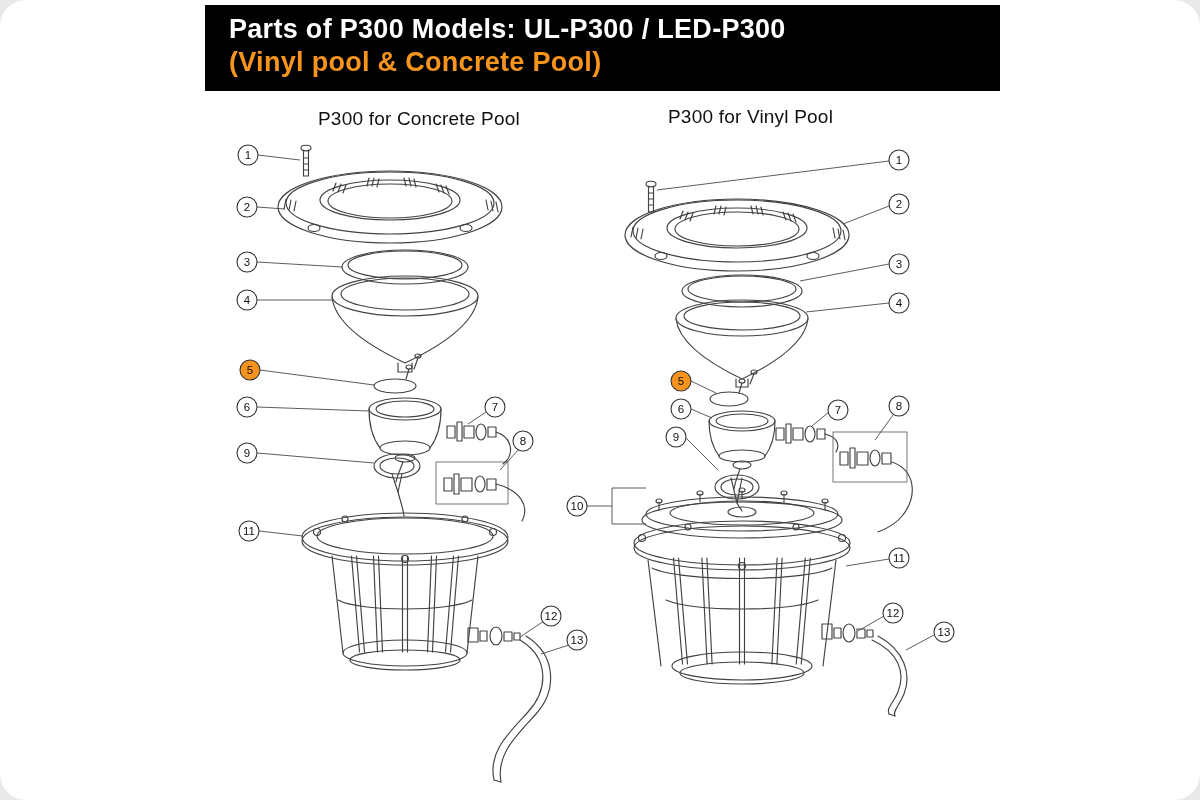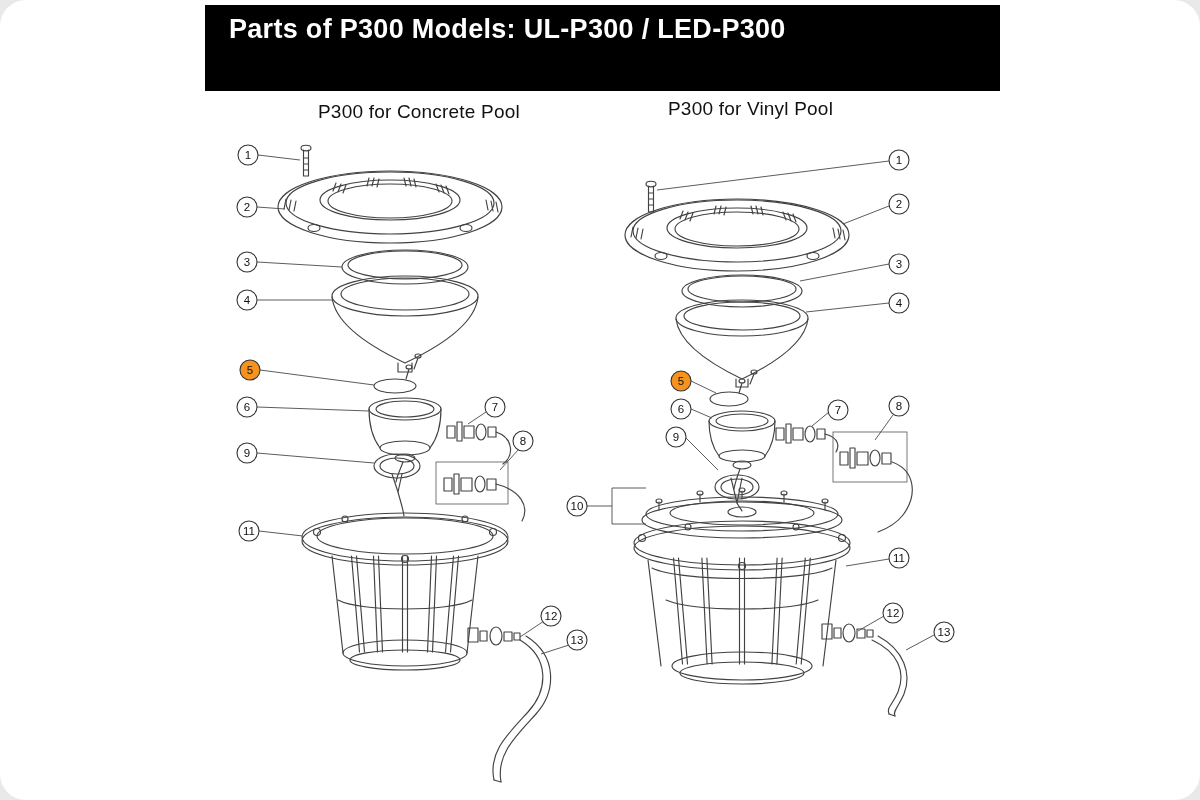--- a/index.html
+++ b/index.html
@@ -3,37 +3,38 @@
 <meta charset="utf-8">
 <style>
   html,body{margin:0;padding:0;background:#e9e9e9;}
   #page{position:relative;width:1200px;height:800px;background:#ffffff;overflow:hidden;
         font-family:"Liberation Sans", sans-serif;border-radius:26px;}
   #header{position:absolute;left:205px;top:5px;width:795px;height:86px;background:#000000;
           box-sizing:border-box;padding:8px 0 0 24px;}
   #header .t1{color:#ffffff;font-size:27px;font-weight:bold;line-height:33px;letter-spacing:.3px;}
   #header .t2{color:#f7941d;font-size:27px;font-weight:bold;line-height:33px;letter-spacing:.3px;}
   .diag-title{position:absolute;font-size:19px;color:#111;font-weight:500;letter-spacing:.2px;}
-  #dt-left{left:318px;top:101px;text-align:center;}
-  #dt-right{left:668px;top:98px;}
+  #dt-left{left:318px;top:108px;text-align:center;}
+  #dt-right{left:668px;top:106px;}
   svg{position:absolute;left:0;top:0;}
   .art{fill:none;stroke:#424242;stroke-width:1.15;stroke-linecap:round;stroke-linejoin:round;}
   .thin{fill:none;stroke:#555;stroke-width:.8;}
   .leader{stroke:#4a4a4a;stroke-width:.9;}
   .callout circle{stroke:#333;stroke-width:1.1;}
   .callout text{font-family:"Liberation Sans",sans-serif;font-size:11.5px;fill:#111;
                 text-anchor:middle;dominant-baseline:central;}
 </style>
 </head>
 <body>
 
 <div id="page">
 
   <div id="header">
     <div class="t1">Parts of P300 Models: UL-P300 / LED-P300</div>
+    <div class="t2">(Vinyl pool &amp; Concrete Pool)</div>
   </div>
 
   <div class="diag-title" id="dt-left">P300 for Concrete Pool</div>
   <div class="diag-title" id="dt-right">P300 for Vinyl Pool</div>
 
   <svg width="1200" height="800" viewBox="0 0 1200 800">
 
     <g>
 
       <g>

